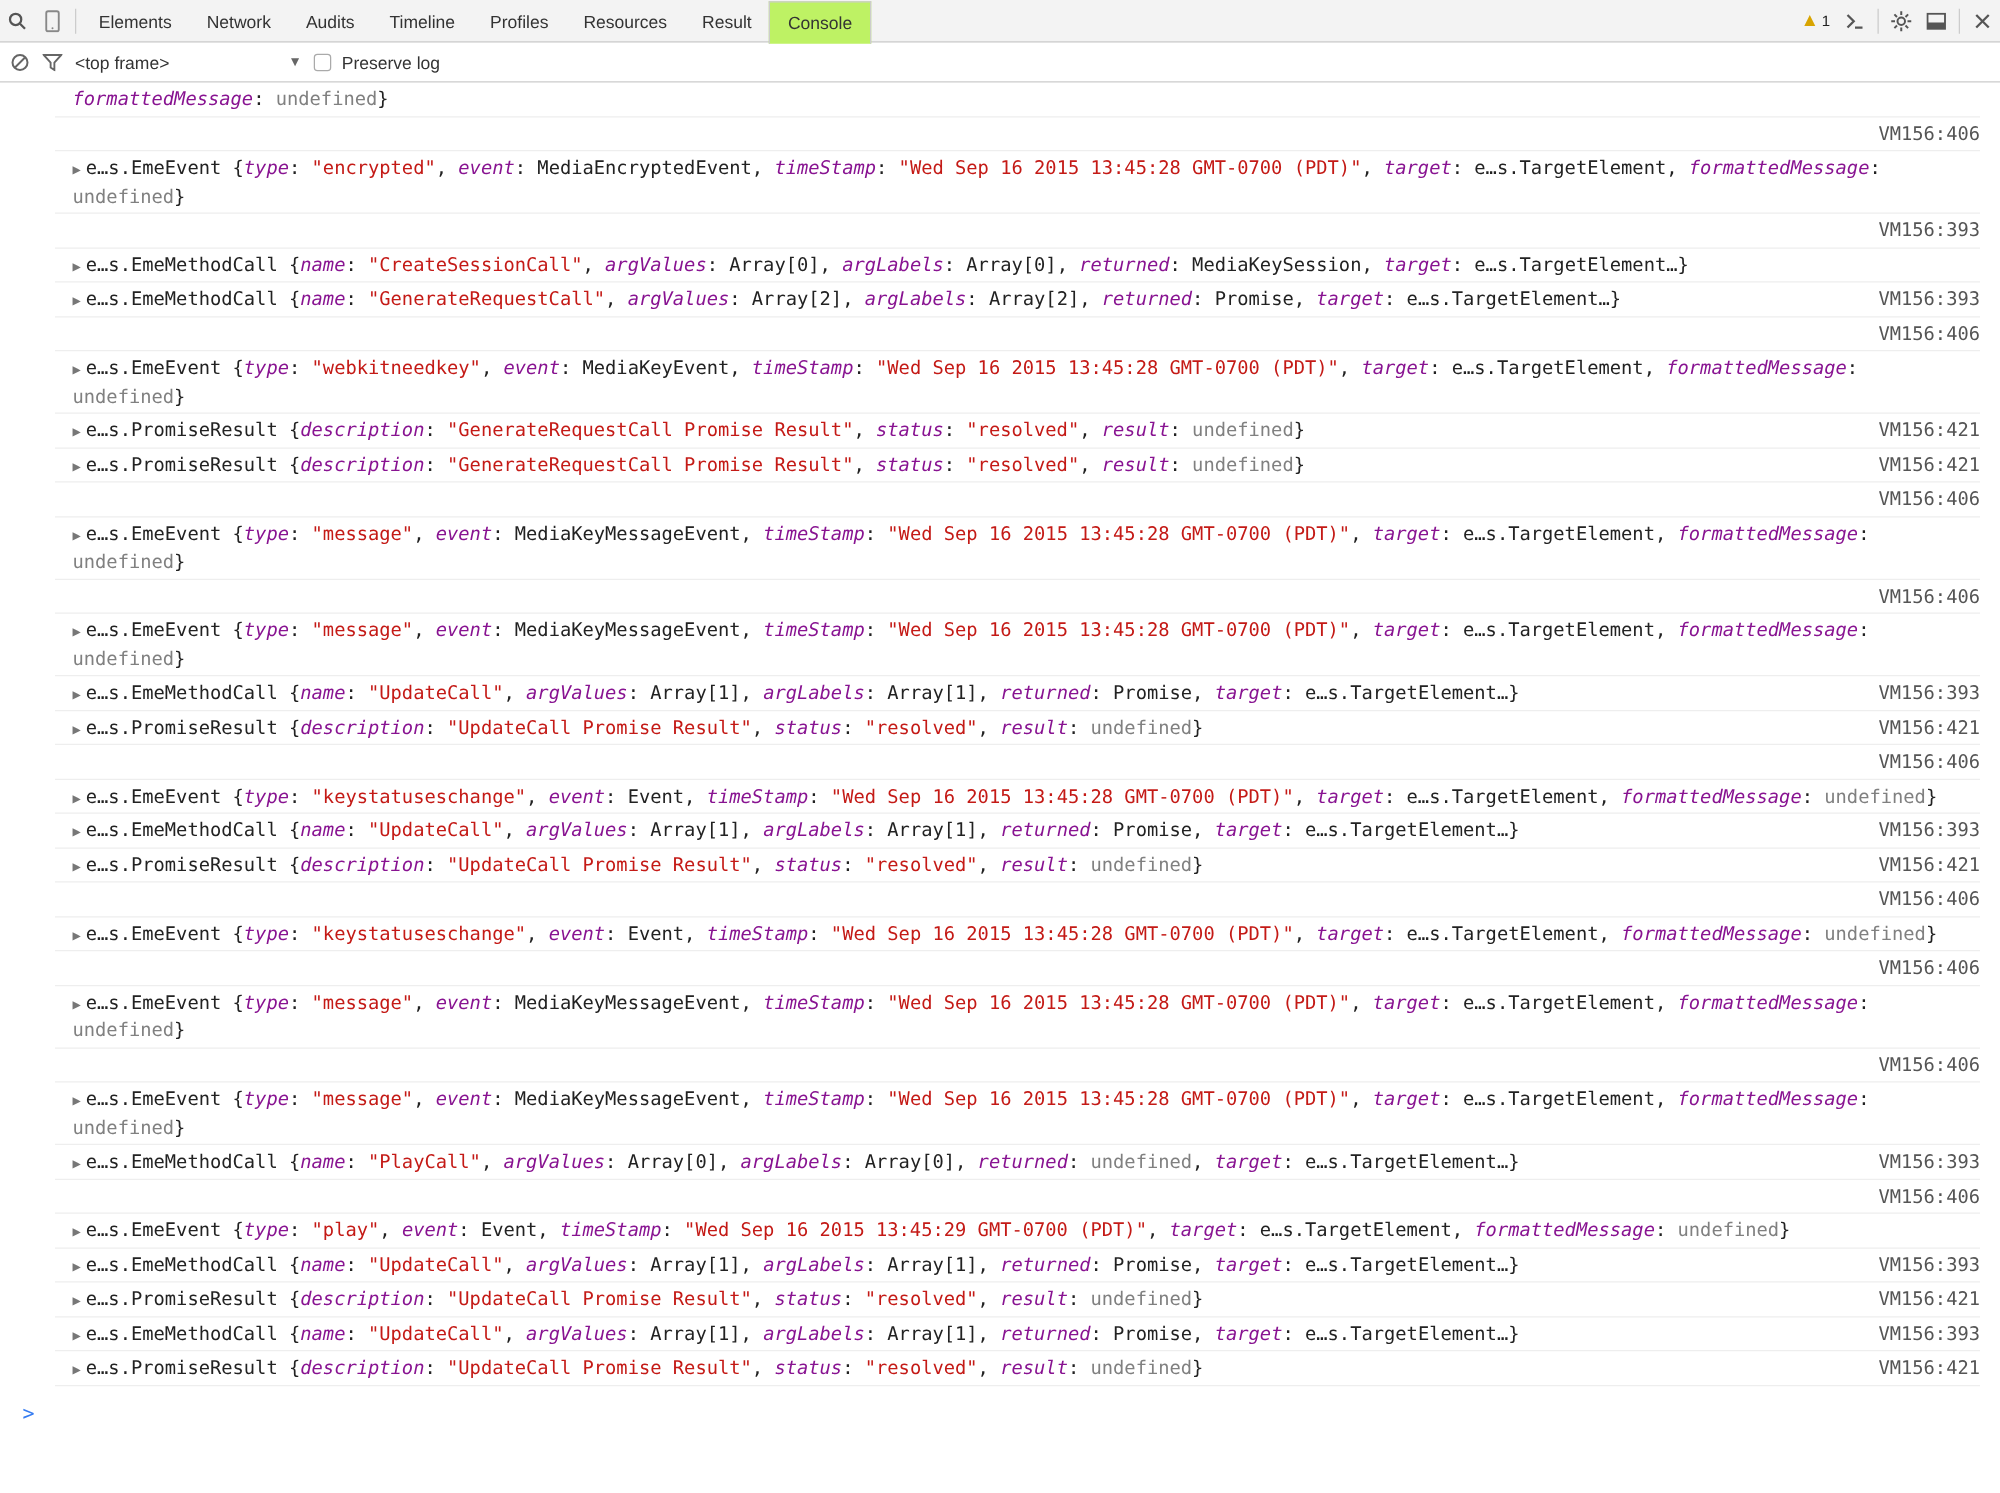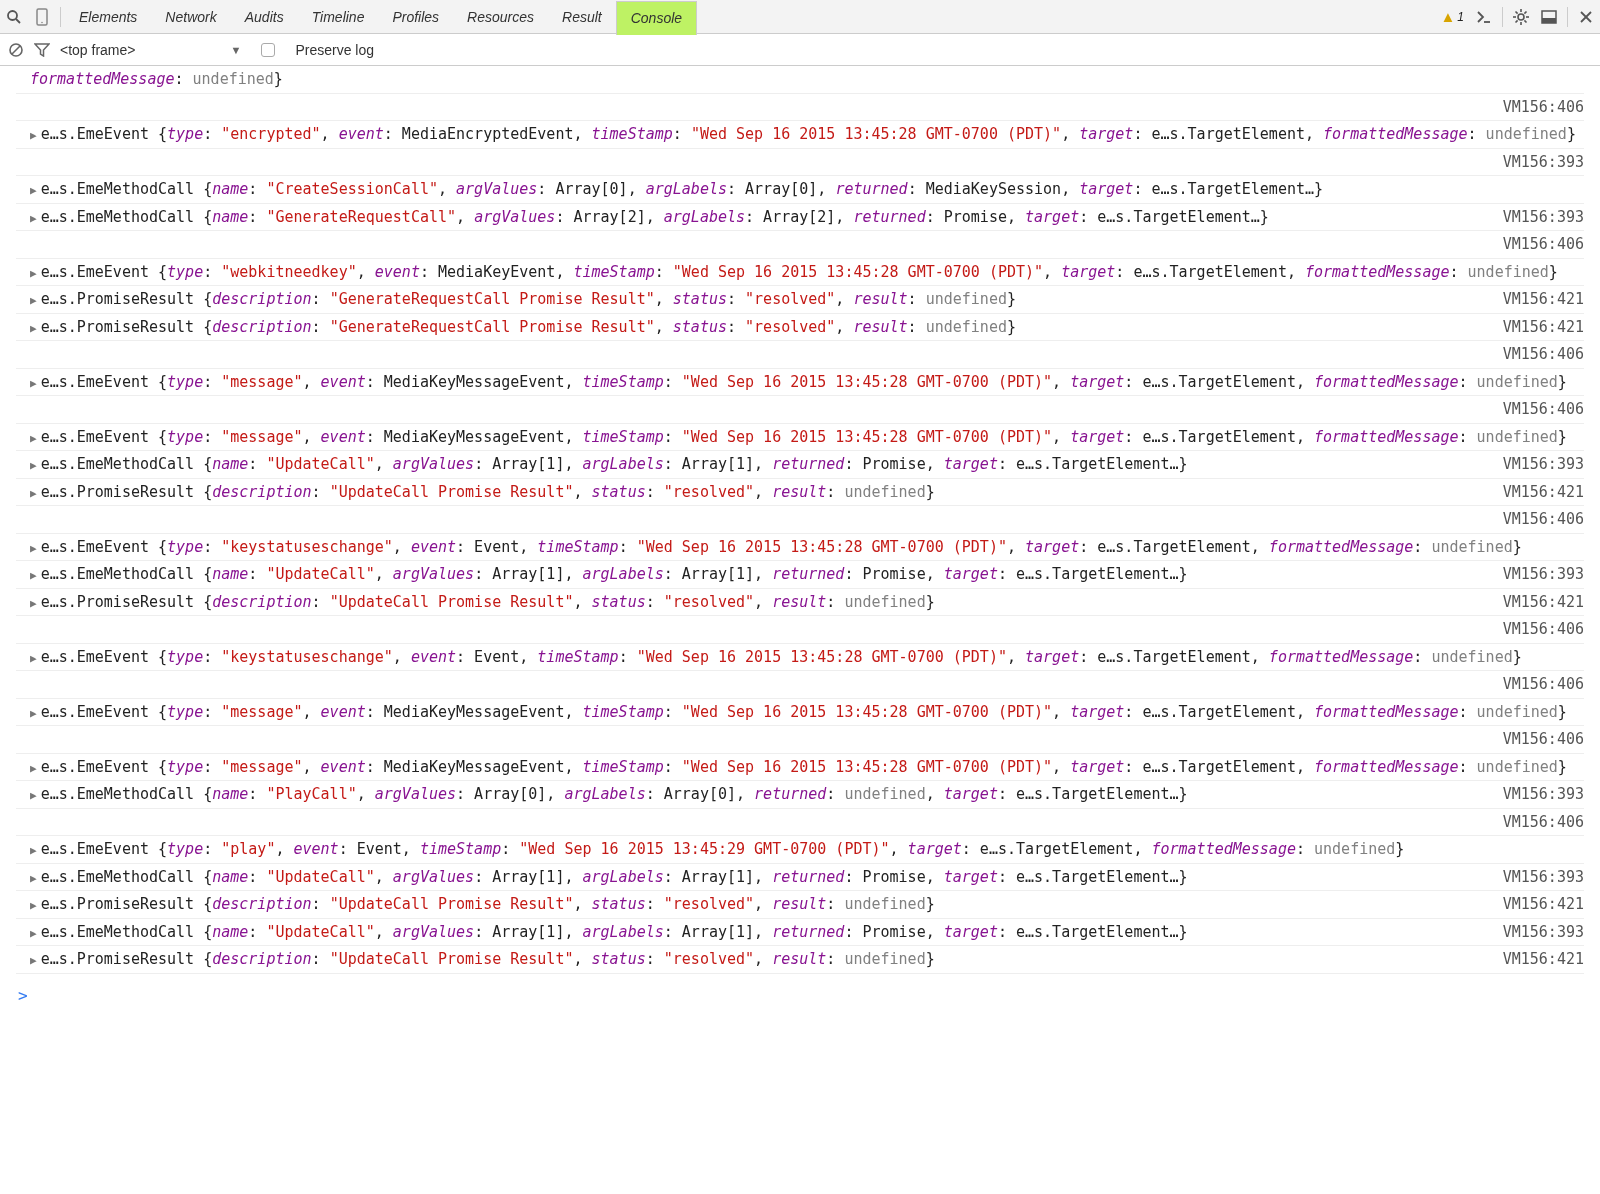--- a/index.html
+++ b/index.html
@@ -1,27 +1,27 @@
 <!DOCTYPE html>
 <html><head>
 <meta charset="utf-8">
 <style>
 * { margin: 0; padding: 0; box-sizing: border-box; }
 body { font-family: "Lucida Grande", sans-serif; font-size: 12px; background: #fff; color: #222; width: 1600px; }
-.tabbar { display: flex; align-items: center; height: 34px; border-bottom: 1px solid #ccc; background: #f3f3f3; font-style: italic; }
+.tabbar { display: flex; align-items: center; height: 34px; border-bottom: 1px solid #ccc; background: #f3f3f3; }
 .tabbar .icon { width: 28px; display:flex; align-items:center; justify-content:center; color:#555; font-size:16px; }
 .tabbar .sep { width:1px; height:20px; background:#ccc; margin:0 4px; }
 .tab { padding: 0 14px; height:34px; display:flex; align-items:center; color:#333; cursor:pointer; font-size:14px; }
 .tab.active { background:#bef264; border-left:1px solid #ccc; border-right:1px solid #ccc; border-top:1px solid #ccc; position:relative; top:1px; }
 .spacer { flex:1; }
 .warn { color:#d8a400; font-size:15px; margin-right:2px; }
 .tool-icon { width:28px; display:flex; align-items:center; justify-content:center; color:#555; font-size:17px; cursor:pointer; }
 .toolbar2 { display:flex; align-items:center; height:32px; border-bottom:1px solid #ccc; padding:0 8px; gap:10px; font-size:14px; color:#333; }
 .frame-select { display:flex; align-items:center; gap:95px; color:#333; }
-.content { padding: 0 16px 8px 16px; }
+.content { padding: 0 16px 8px 16px; margin-left: 28px; }
 .row { display:flex; align-items:flex-start; border-bottom:1px solid #eee; padding:2px 0; font-family: Menlo, Consolas, monospace; font-size:15px; line-height:1.5; }
 .row .body { flex:1; padding-left:14px; }
 .row .src { color:#555; white-space:nowrap; padding-left:20px; cursor:pointer; align-self:flex-start; }
 .tri { color:#777; font-size:11px; margin-right:4px; user-select:none; cursor:pointer; }
 .k { color:#881391; font-style:italic; }
 .s { color:#c41a16; }
 .u { color:#808080; }
 .plain { color:#222; }
 .row.noborder { border-bottom:1px solid #eee; }
 .prompt { color:#367cf1; font-size:16px; padding:4px 18px; font-family: Menlo, monospace; }
@@ -106,21 +106,21 @@
     </div>
   <div>
       <svg width="16" height="14" viewBox="0 0 16 14">
         <polygon points="1,1 15,1 9.5,7 9.5,13 6.5,11 6.5,7" fill="none" stroke="#666" stroke-width="1.5"></polygon>
       </svg>
     </div>
   <div class="frame-select">
     <span>&lt;top frame&gt;</span>
     <span style="font-size:11px;color:#666;">▼</span>
   </div>
-  <label style="display:flex;align-items:center;gap:16px;margin-left:10px;">
+  <label style="display:flex;align-items:center;gap:4px;">
     <span class="chkbox"></span>
       <span>Preserve log</span>
   </label>
 </div>
 
 <div class="content" id="log-content">
     <div class="row">
       <div class="body" style="padding-left:14px;"><span class="k">formattedMessage</span><span class="plain">: </span><span class="u">undefined</span><span class="plain">}</span></div>
     </div>
     <div class="row noborder">

